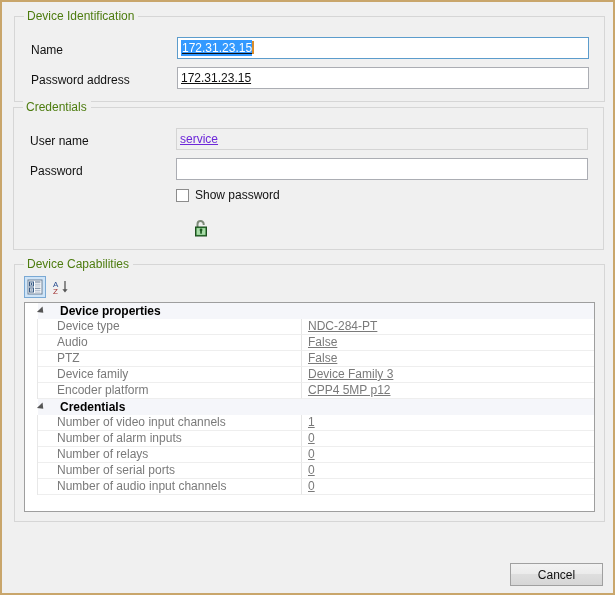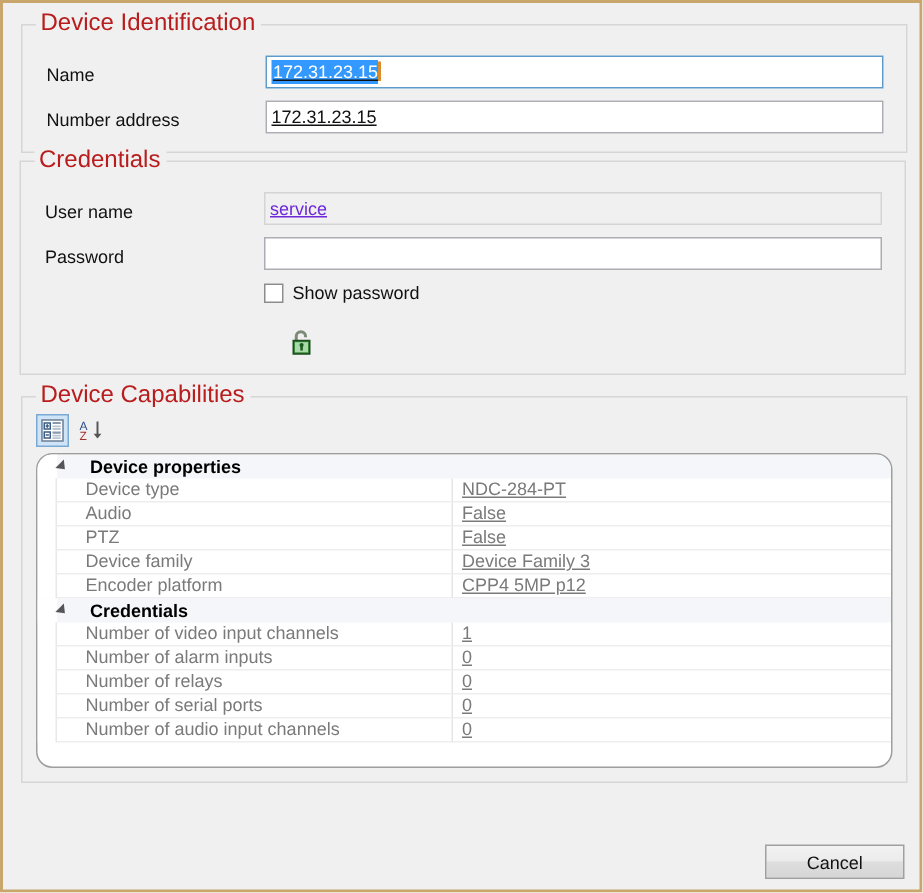--- a/index.html
+++ b/index.html
@@ -29,22 +29,22 @@
     box-sizing: border-box;
     border: 1px solid #d6d6d6;
     border-top: 1px solid #d6d6d6;
   }
   .groupbox > .gb-legend {
     position: absolute;
     top: -8px;
     left: 9px;
     background: #f0f0f0;
     padding: 0 4px 0 3px;
-    font-size: 16px;
-    color: #b91c1c;
+    font-size: 12px;
+    color: #4d7c0f;
     white-space: nowrap;
     line-height: 14px;
   }
   .fieldlabel {
     position: absolute;
     font-size: 12px;
     color: #111111;
     white-space: nowrap;
   }
   .textbox {
@@ -219,21 +219,21 @@
 
   <div class="groupbox" style="left:12px; top:14px; width:591px; height:86px;">
     <span class="gb-legend">Device Identification</span>
 
     <span class="fieldlabel" style="left:16px; top:26px;">Name</span>
 
     <div class="textbox focused" style="left:162px; top:20px; width:412px; height:22px;">
       <span class="sel-text">172.31.23.15</span><span class="caret"></span>
     </div>
 
-    <span class="fieldlabel" style="left:16px; top:56px;">Number address</span>
+    <span class="fieldlabel" style="left:16px; top:56px;">Password address</span>
 
     <div class="textbox" style="left:162px; top:50px; width:412px; height:22px;">
       <span>172.31.23.15</span>
     </div>
   </div>
 
   <div class="groupbox" style="left:11px; top:105px; width:591px; height:143px;">
     <span class="gb-legend">Credentials</span>
 
     <span class="fieldlabel" style="left:16px; top:26px;">User name</span>
@@ -292,21 +292,21 @@
     <span class="tb-btn">
       <svg width="18" height="16" viewBox="0 0 18 16">
         <text x="1" y="7.5" font-family="Liberation Sans, sans-serif" font-size="8" fill="#2a4d8f">A</text>
         <text x="1" y="14.5" font-family="Liberation Sans, sans-serif" font-size="8" fill="#a03030">Z</text>
         <line x1="13" y1="2" x2="13" y2="12" stroke="#555555" stroke-width="1.3"></line>
         <path d="M10.4 10.2 L13 13.4 L15.6 10.2 Z" fill="#555555"></path>
       </svg>
     </span>
   </div>
 
-  <div id="propgrid" style="left:22px; top:300px; width:571px; height:210px;border-radius:11px;">
+  <div id="propgrid" style="left:22px; top:300px; width:571px; height:210px;">
       <div class="pg-row pg-cat">
         <div class="pg-gutter"></div>
         <span class="tri"></span>
         <span class="pg-cat-label" style="margin-left: 14px;">Device properties</span>
       </div>
       <div class="pg-row">
         <div class="pg-gutter"></div>
         <div class="pg-name">Device type</div>
         <div class="pg-value">NDC-284-PT</div>
       </div>

